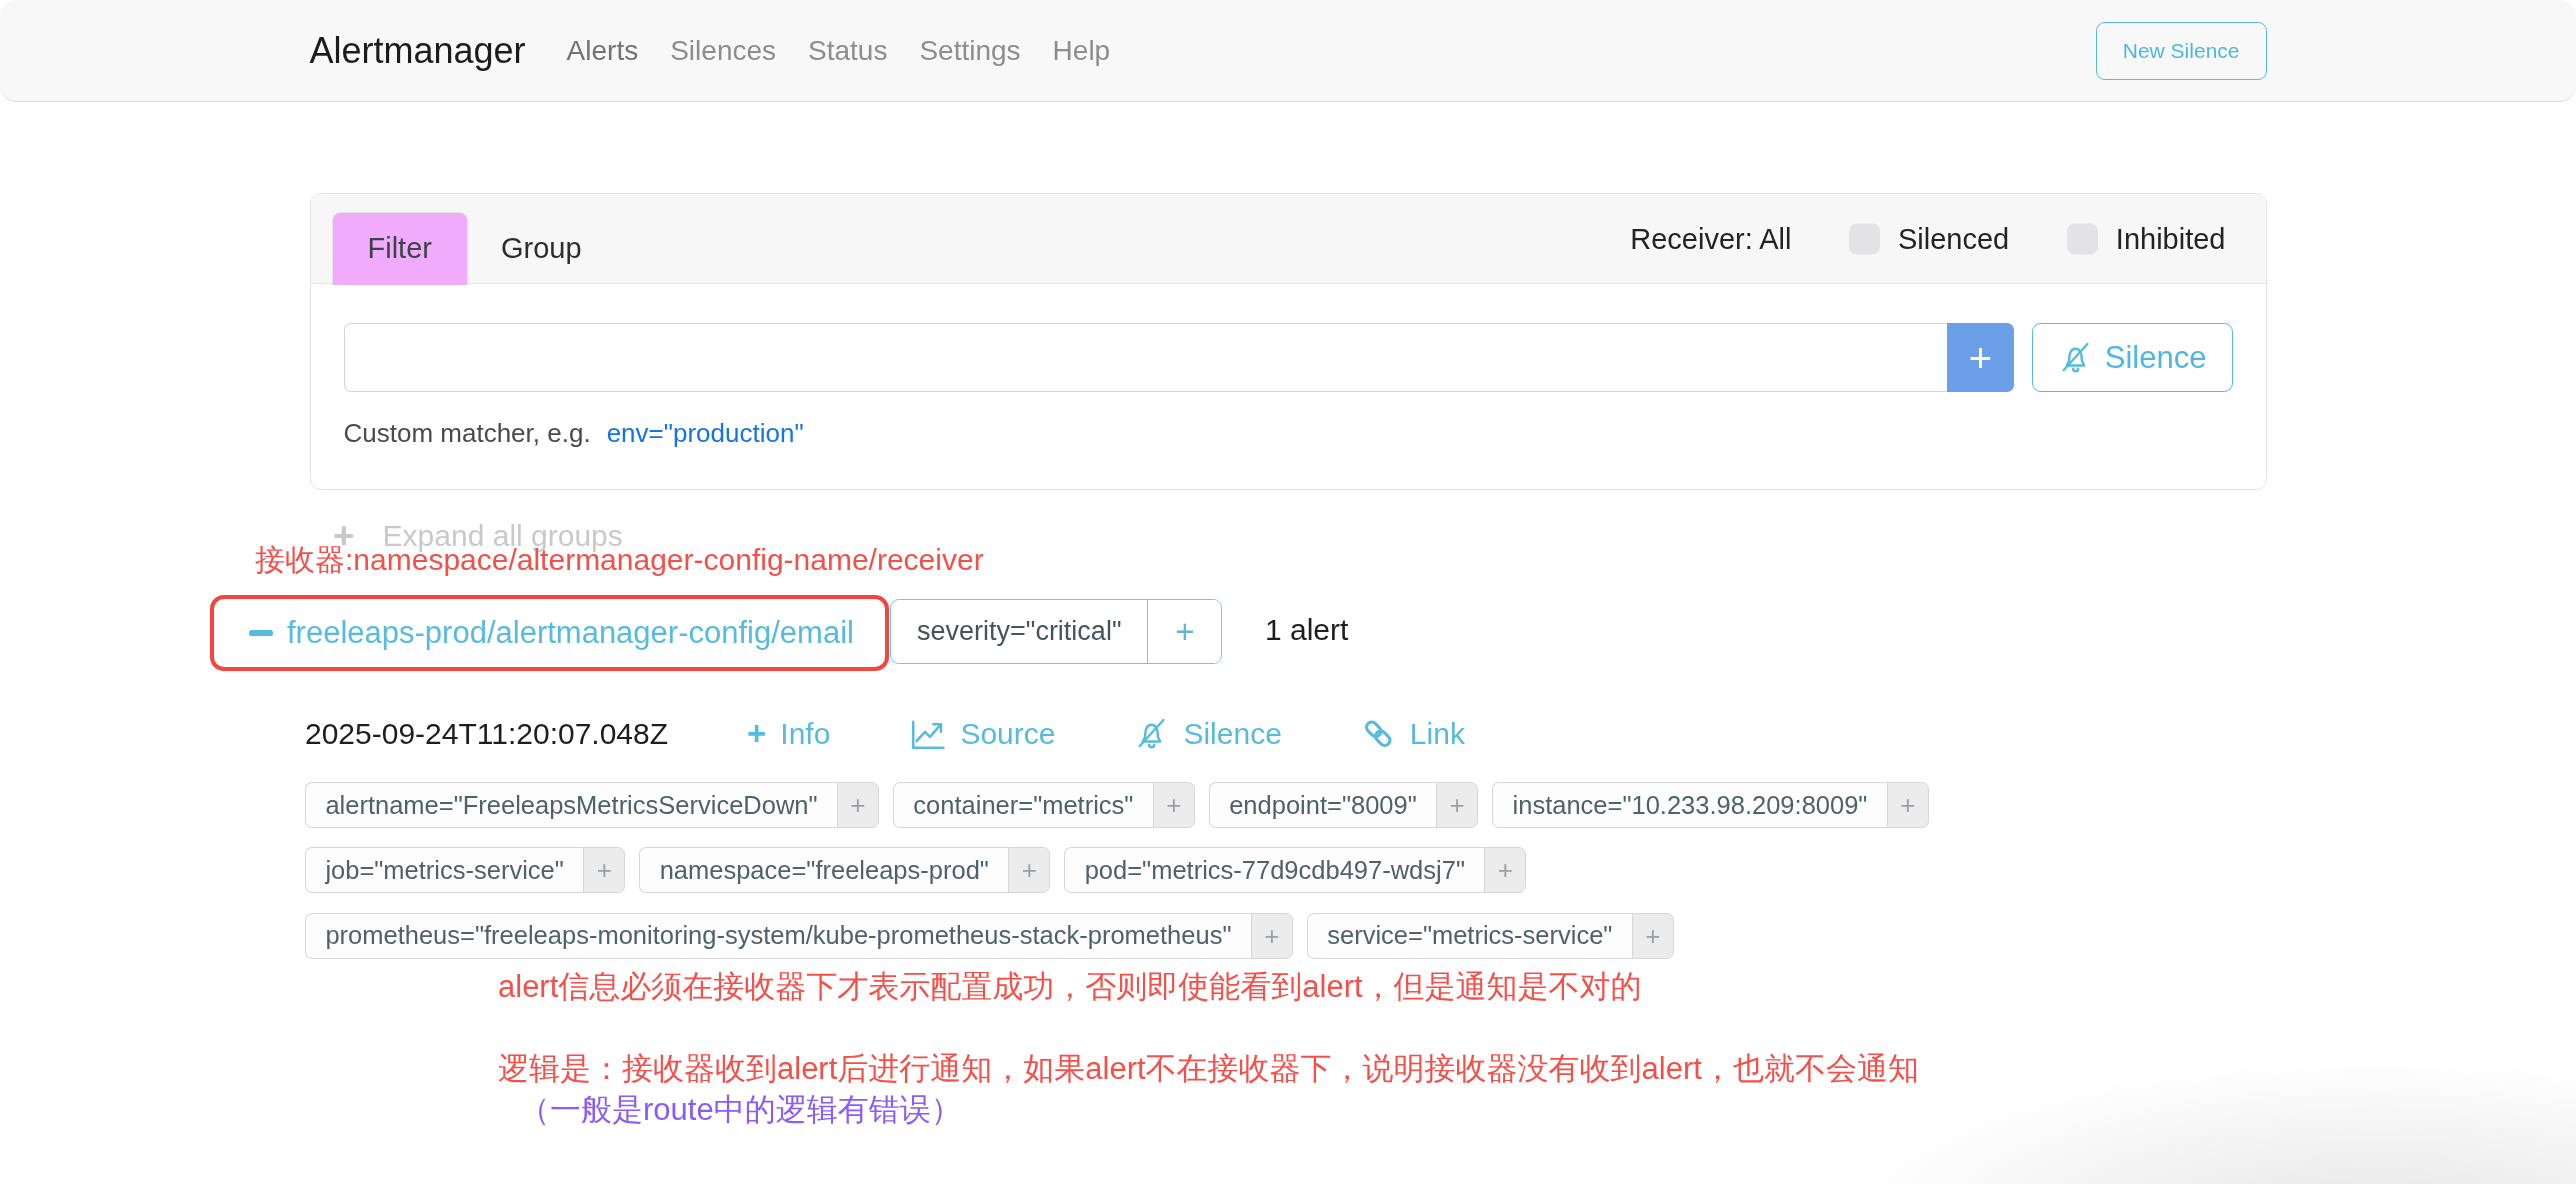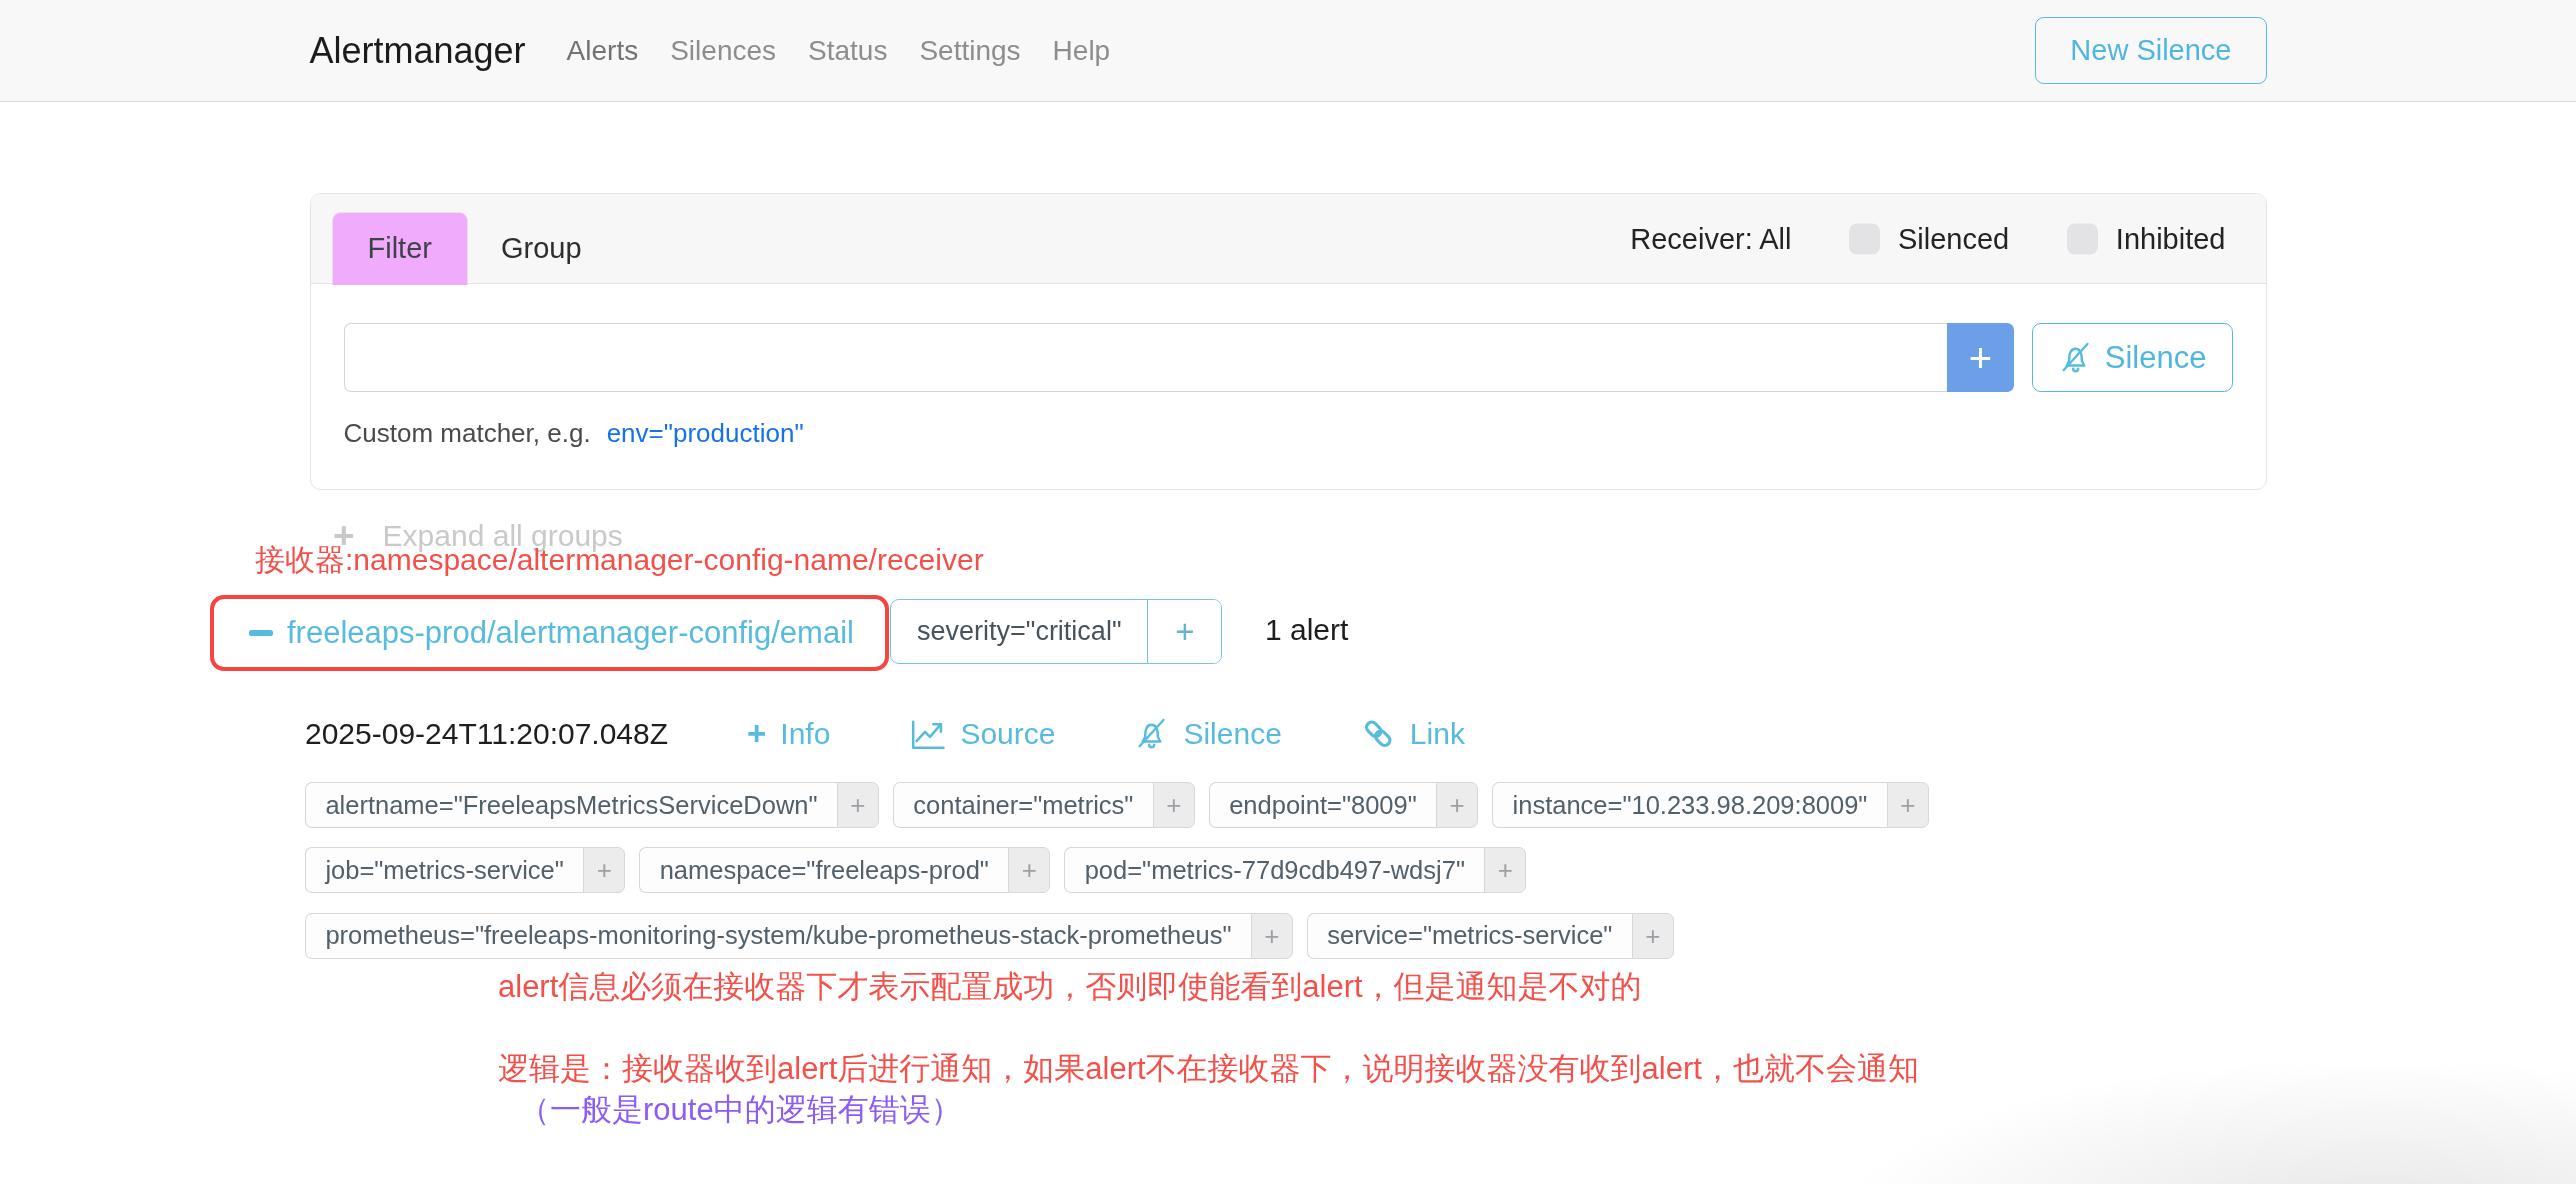--- a/index.html
+++ b/index.html
@@ -12,20 +12,21 @@
   }
   .page { position: relative; width: 2576px; height: 1184px; }
 
   
   .navbar {
     height: 102px;
     background: #f8f8f8;
     border-bottom: 1.8px solid #d9d9d9;
     display: flex;
     align-items: center;
+    border-radius: 17px;
   }
   .navbar .container {
     width: 1957px;
     margin: 0 auto;
     display: flex;
     align-items: center;
   }
   .brand {
     font-size: 36px;
     color: #1c1c1e;
@@ -36,22 +37,22 @@
     font-size: 28px;
     color: #8d8d8f;
     padding: 0 16px;
     cursor: pointer;
     background: none; border: none;
     font-family: inherit;
   }
   .nav-item.active { color: #737373; }
   .btn-new-silence {
     margin-left: auto;
-    padding: 16px 34px;
-    font-size: 29px;
+    padding: 16px 26px;
+    font-size: 21px;
     color: #4fb7dd;
     background: transparent;
     border: 1.8px solid #55bade;
     border-radius: 8.8px;
     cursor: pointer;
     font-family: inherit;
   }
 
   
   .card {

